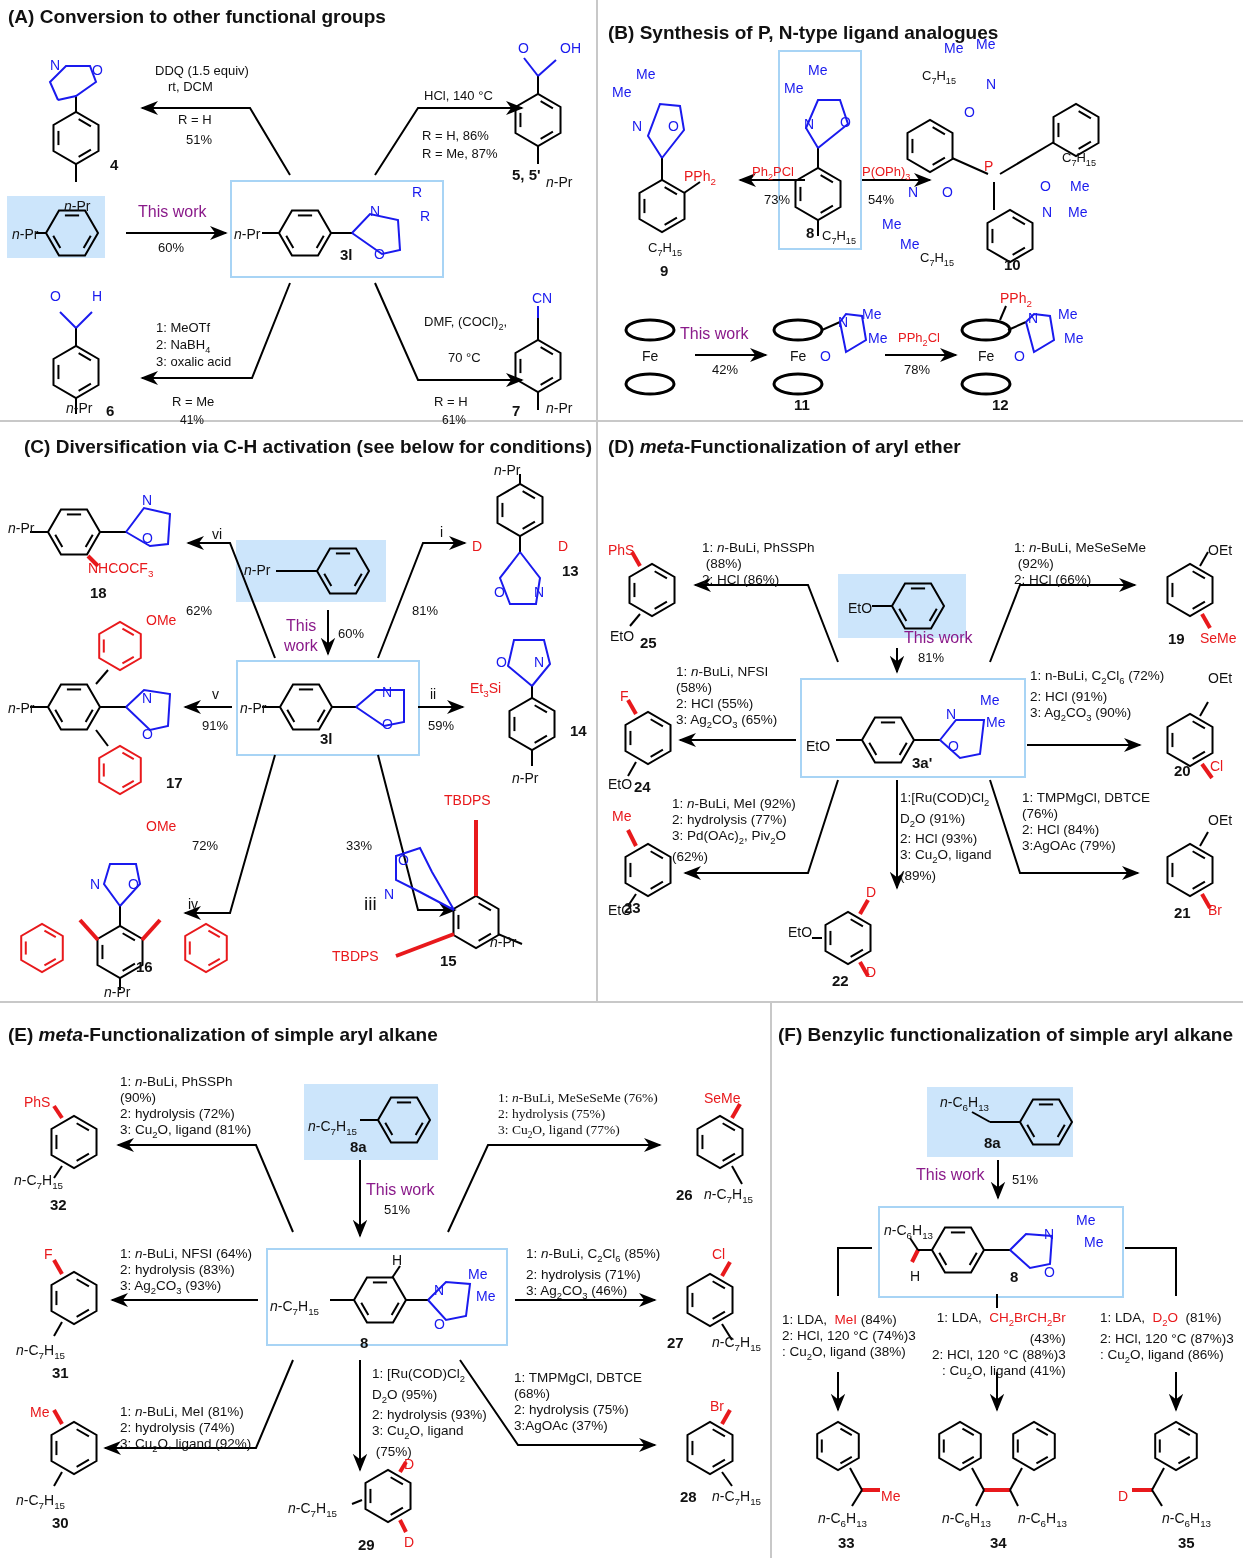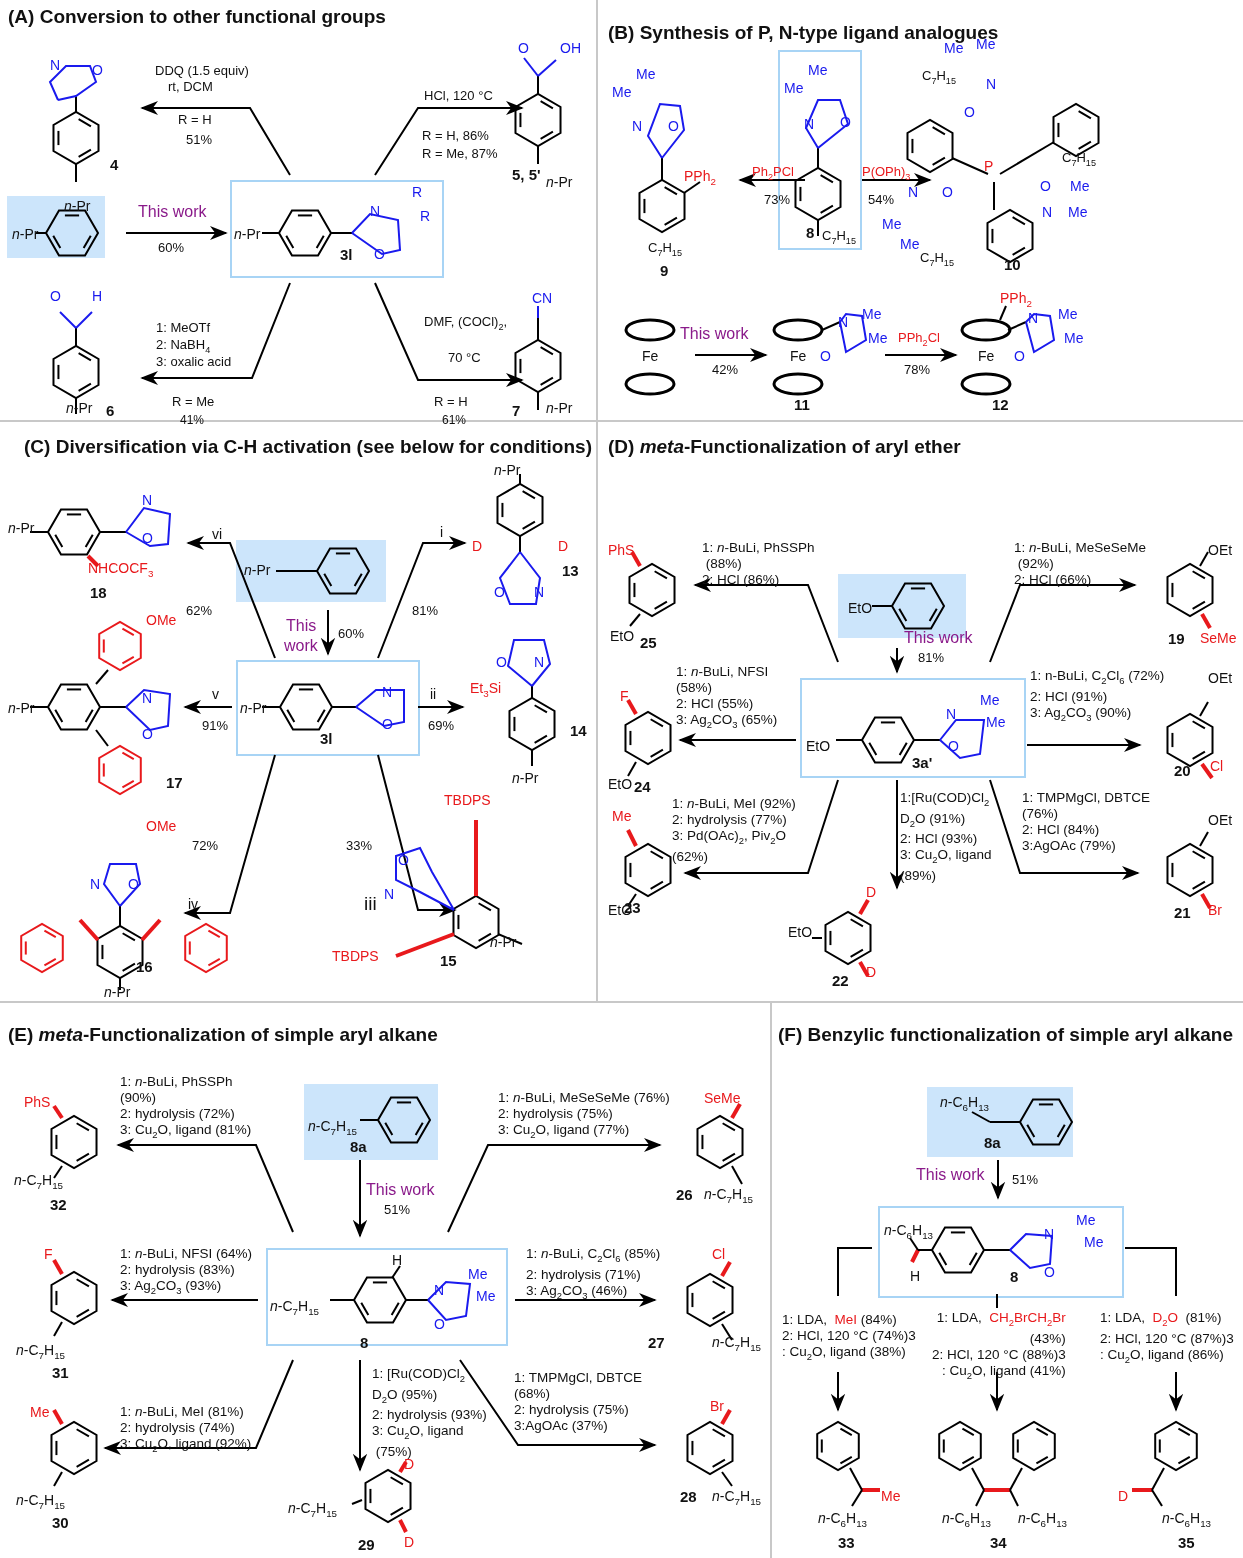--- a/index.html
+++ b/index.html
@@ -431,21 +431,21 @@
 
 <div class="txt" style="left:155px;top:63px;">DDQ (1.5 equiv)</div>
 <div class="txt" style="left:168px;top:79px;">rt, DCM</div>
 <div class="txt" style="left:178px;top:112px;">R = H</div>
 <div class="txt" style="left:186px;top:132px;">51%</div>
 <div class="cmpd" style="left:110px;top:156px;">4</div>
 <div class="txt" style="left:64px;top:198px;font-size:14px;"><i>n</i>-Pr</div>
 <div class="txt blue" style="left:50px;top:57px;font-size:14px;">N</div>
 <div class="txt blue" style="left:92px;top:62px;font-size:14px;">O</div>
 
-<div class="txt" style="left:424px;top:88px;">HCl, 120 °C</div>
+<div class="txt" style="left:424px;top:88px;">HCl, 140 °C</div>
 <div class="txt" style="left:422px;top:128px;">R = H, 86%</div>
 <div class="txt" style="left:422px;top:146px;">R = Me, 87%</div>
 <div class="cmpd" style="left:512px;top:166px;">5, 5'</div>
 <div class="txt" style="left:546px;top:174px;font-size:14px;"><i>n</i>-Pr</div>
 <div class="txt blue" style="left:518px;top:40px;font-size:14px;">O</div>
 <div class="txt blue" style="left:560px;top:40px;font-size:14px;">OH</div>
 
 <div class="txt" style="left:156px;top:320px;">1: MeOTf</div>
 <div class="txt" style="left:156px;top:337px;">2: NaBH<sub>4</sub></div>
 <div class="txt" style="left:156px;top:354px;">3: oxalic acid</div>
@@ -549,21 +549,21 @@
 <div class="txt" style="left:212px;top:686px;font-size:14px;">v</div>
 <div class="txt" style="left:202px;top:718px;">91%</div>
 <div class="txt" style="left:8px;top:700px;font-size:14px;"><i>n</i>-Pr</div>
 <div class="txt blue" style="left:142px;top:690px;font-size:14px;">N</div>
 <div class="txt blue" style="left:142px;top:726px;font-size:14px;">O</div>
 <div class="txt red" style="left:146px;top:612px;font-size:14px;">OMe</div>
 <div class="txt red" style="left:146px;top:818px;font-size:14px;">OMe</div>
 <div class="cmpd" style="left:166px;top:774px;">17</div>
 
 <div class="txt" style="left:430px;top:686px;font-size:14px;">ii</div>
-<div class="txt" style="left:428px;top:718px;">69%</div>
+<div class="txt" style="left:428px;top:718px;">59%</div>
 <div class="txt red" style="left:470px;top:680px;font-size:14px;">Et<sub>3</sub>Si</div>
 <div class="txt blue" style="left:496px;top:654px;font-size:14px;">O</div>
 <div class="txt blue" style="left:534px;top:654px;font-size:14px;">N</div>
 <div class="txt" style="left:512px;top:770px;font-size:14px;"><i>n</i>-Pr</div>
 <div class="cmpd" style="left:570px;top:722px;">14</div>
 
 <div class="txt" style="left:188px;top:896px;font-size:14px;">iv</div>
 <div class="txt" style="left:192px;top:838px;">72%</div>
 <div class="txt blue" style="left:90px;top:876px;font-size:14px;">N</div>
 <div class="txt blue" style="left:128px;top:876px;font-size:14px;">O</div>
@@ -657,40 +657,40 @@
 <div class="cmpd" style="left:360px;top:1334px;">8</div>
 
 <div class="cond" style="left:120px;top:1074px;">1: <i>n</i>-BuLi, PhSSPh
 (90%)
 2: hydrolysis (72%)
 3: Cu<sub>2</sub>O, ligand (81%)</div>
 <div class="txt red" style="left:24px;top:1094px;font-size:14px;">PhS</div>
 <div class="txt" style="left:14px;top:1172px;font-size:14px;"><i>n</i>-C<sub>7</sub>H<sub>15</sub></div>
 <div class="cmpd" style="left:50px;top:1196px;">32</div>
 
-<div class="cond" style="left:498px;top:1090px;">1: <i>n</i>-BuLi, MeSeSeMe (76%)
+<div class="cond" style="left:498px;top:1090px;font-family:Liberation Serif, serif;">1: <i>n</i>-BuLi, MeSeSeMe (76%)
 2: hydrolysis (75%)
 3: Cu<sub>2</sub>O, ligand (77%)</div>
 <div class="txt red" style="left:704px;top:1090px;font-size:14px;">SeMe</div>
 <div class="txt" style="left:704px;top:1186px;font-size:14px;"><i>n</i>-C<sub>7</sub>H<sub>15</sub></div>
 <div class="cmpd" style="left:676px;top:1186px;">26</div>
 
 <div class="cond" style="left:120px;top:1246px;">1: <i>n</i>-BuLi, NFSI (64%)
 2: hydrolysis (83%)
 3: Ag<sub>2</sub>CO<sub>3</sub> (93%)</div>
 <div class="txt red" style="left:44px;top:1246px;font-size:14px;">F</div>
 <div class="txt" style="left:16px;top:1342px;font-size:14px;"><i>n</i>-C<sub>7</sub>H<sub>15</sub></div>
 <div class="cmpd" style="left:52px;top:1364px;">31</div>
 
 <div class="cond" style="left:526px;top:1246px;">1: <i>n</i>-BuLi, C<sub>2</sub>Cl<sub>6</sub> (85%)
 2: hydrolysis (71%)
 3: Ag<sub>2</sub>CO<sub>3</sub> (46%)</div>
 <div class="txt red" style="left:712px;top:1246px;font-size:14px;">Cl</div>
 <div class="txt" style="left:712px;top:1334px;font-size:14px;"><i>n</i>-C<sub>7</sub>H<sub>15</sub></div>
-<div class="cmpd" style="left:648px;top:1334px;">27</div>
+<div class="cmpd" style="left:667px;top:1334px;">27</div>
 
 <div class="cond" style="left:120px;top:1404px;">1: <i>n</i>-BuLi, MeI (81%)
 2: hydrolysis (74%)
 3: Cu<sub>2</sub>O, ligand (92%)</div>
 <div class="txt red" style="left:30px;top:1404px;font-size:14px;">Me</div>
 <div class="txt" style="left:16px;top:1492px;font-size:14px;"><i>n</i>-C<sub>7</sub>H<sub>15</sub></div>
 <div class="cmpd" style="left:52px;top:1514px;">30</div>
 
 <div class="cond" style="left:372px;top:1366px;">1: [Ru(COD)Cl<sub>2</sub>
 D<sub>2</sub>O (95%)

